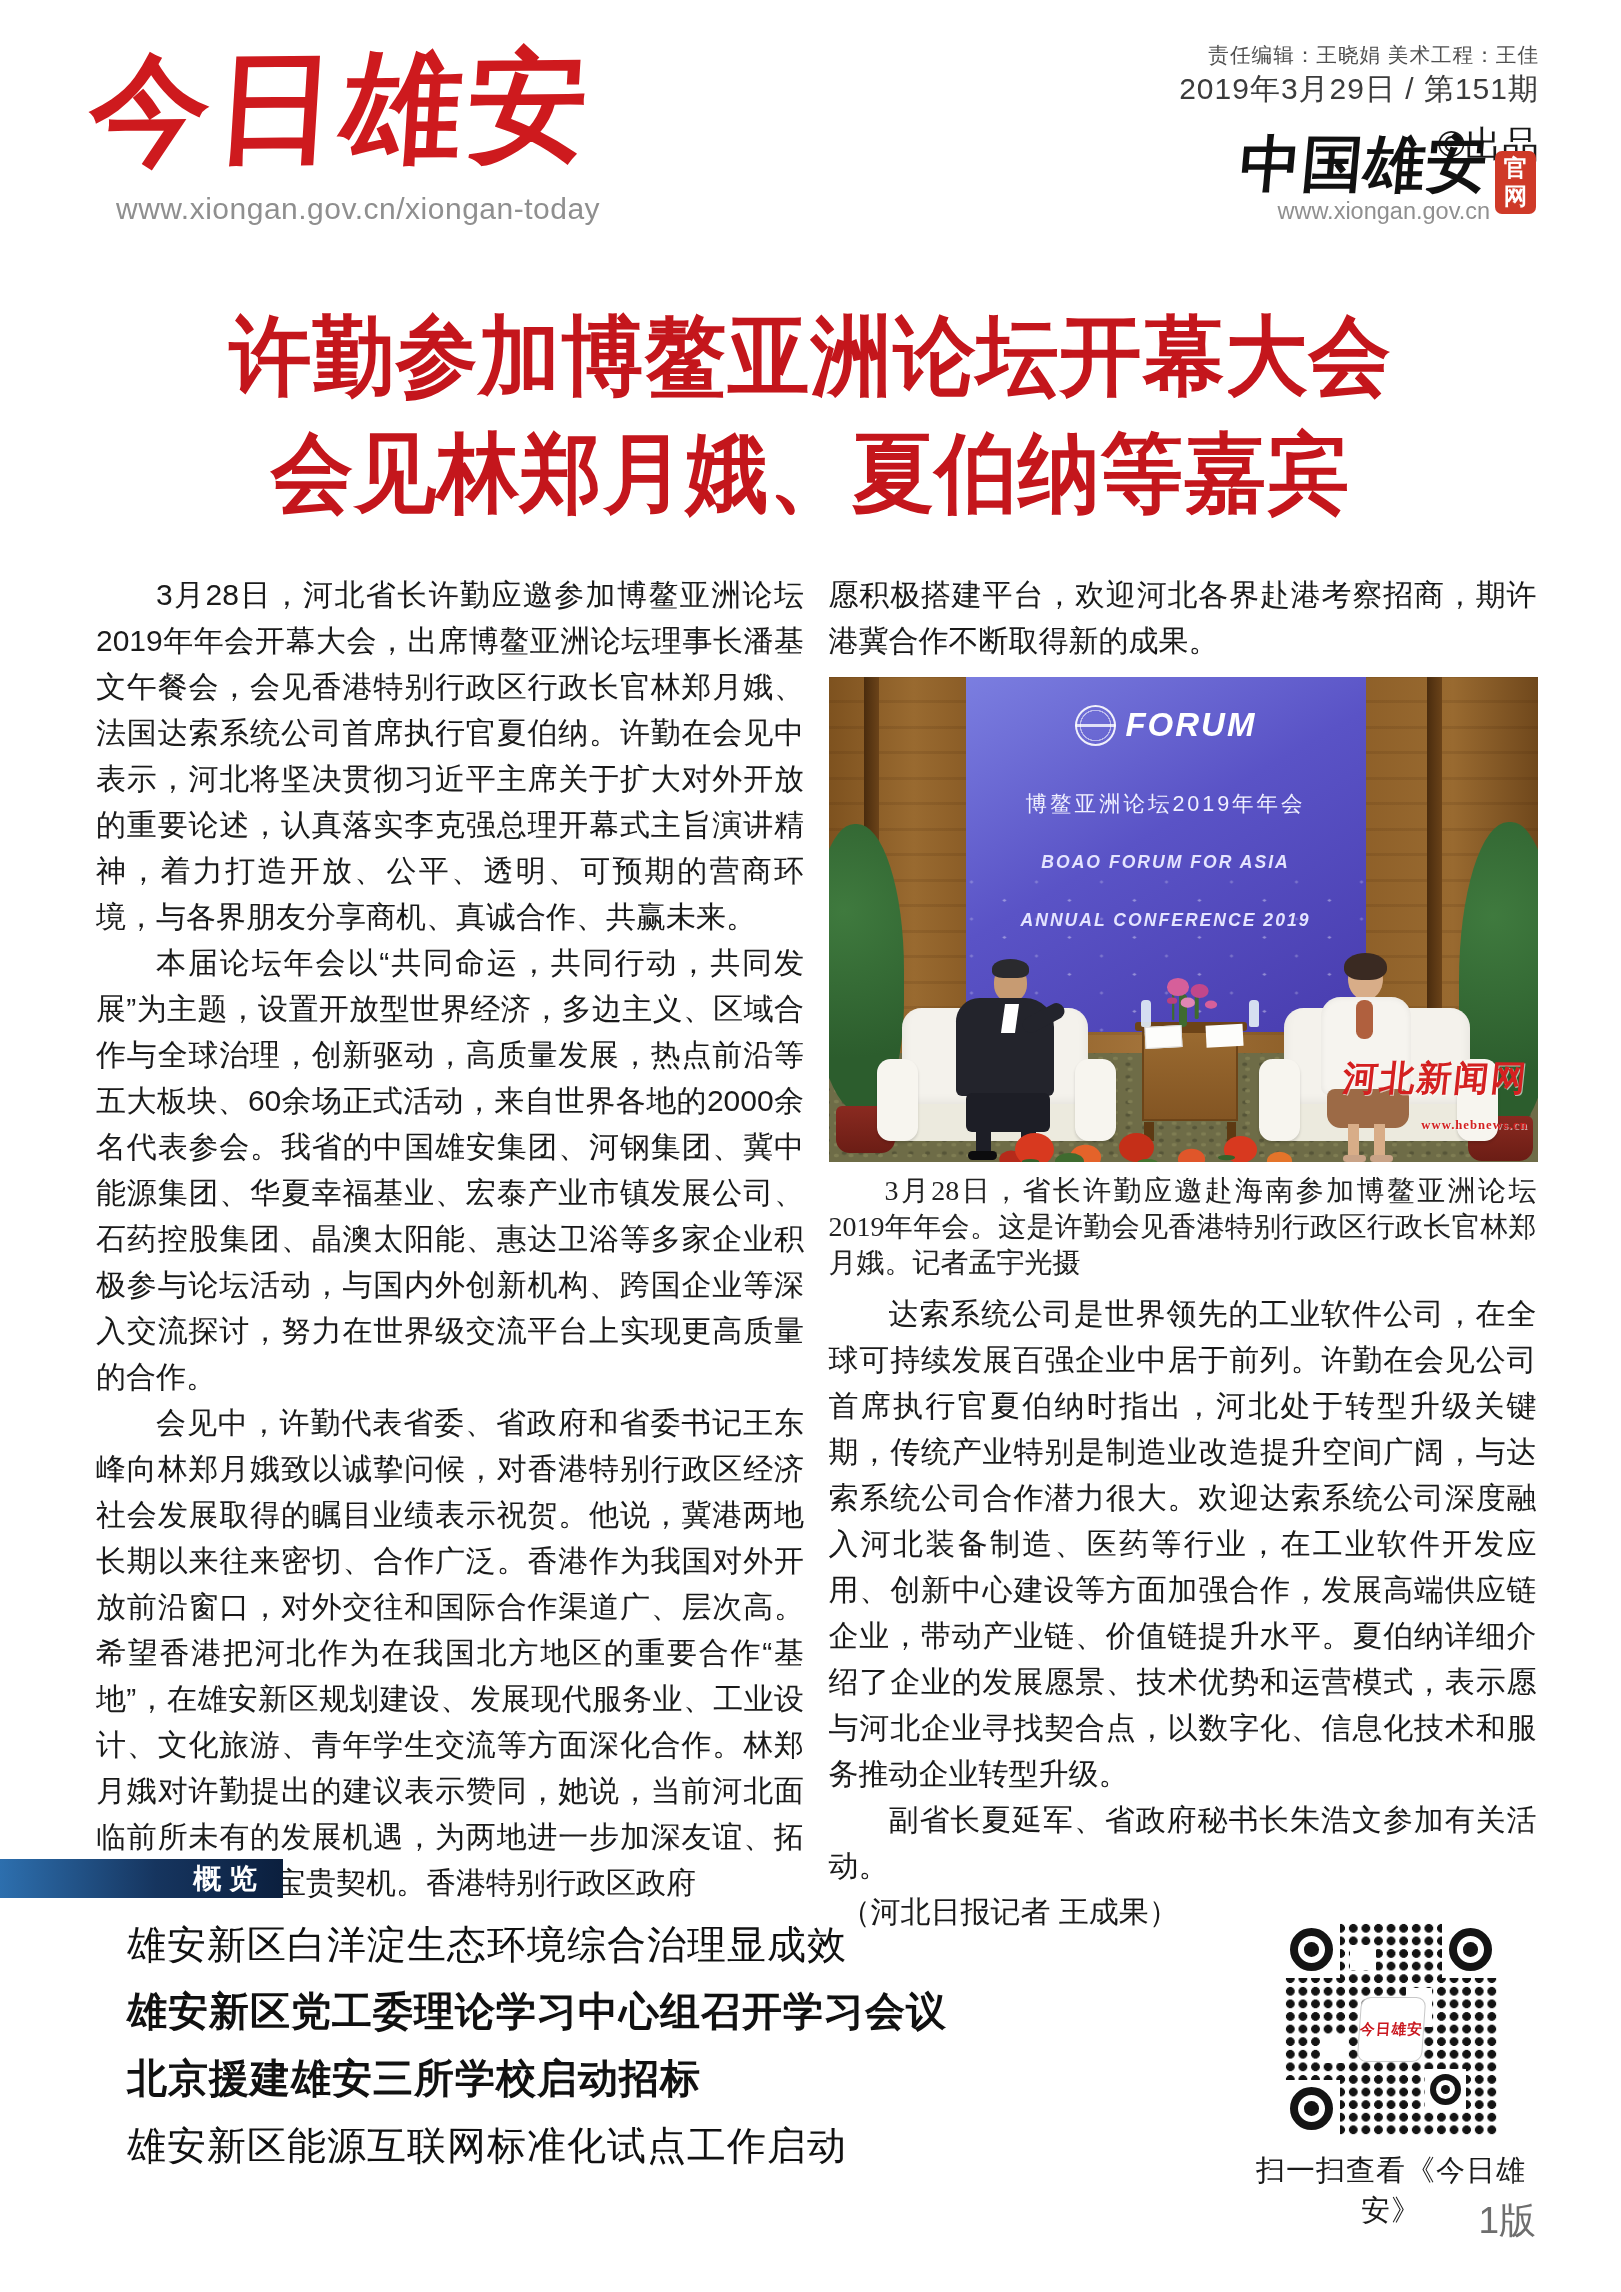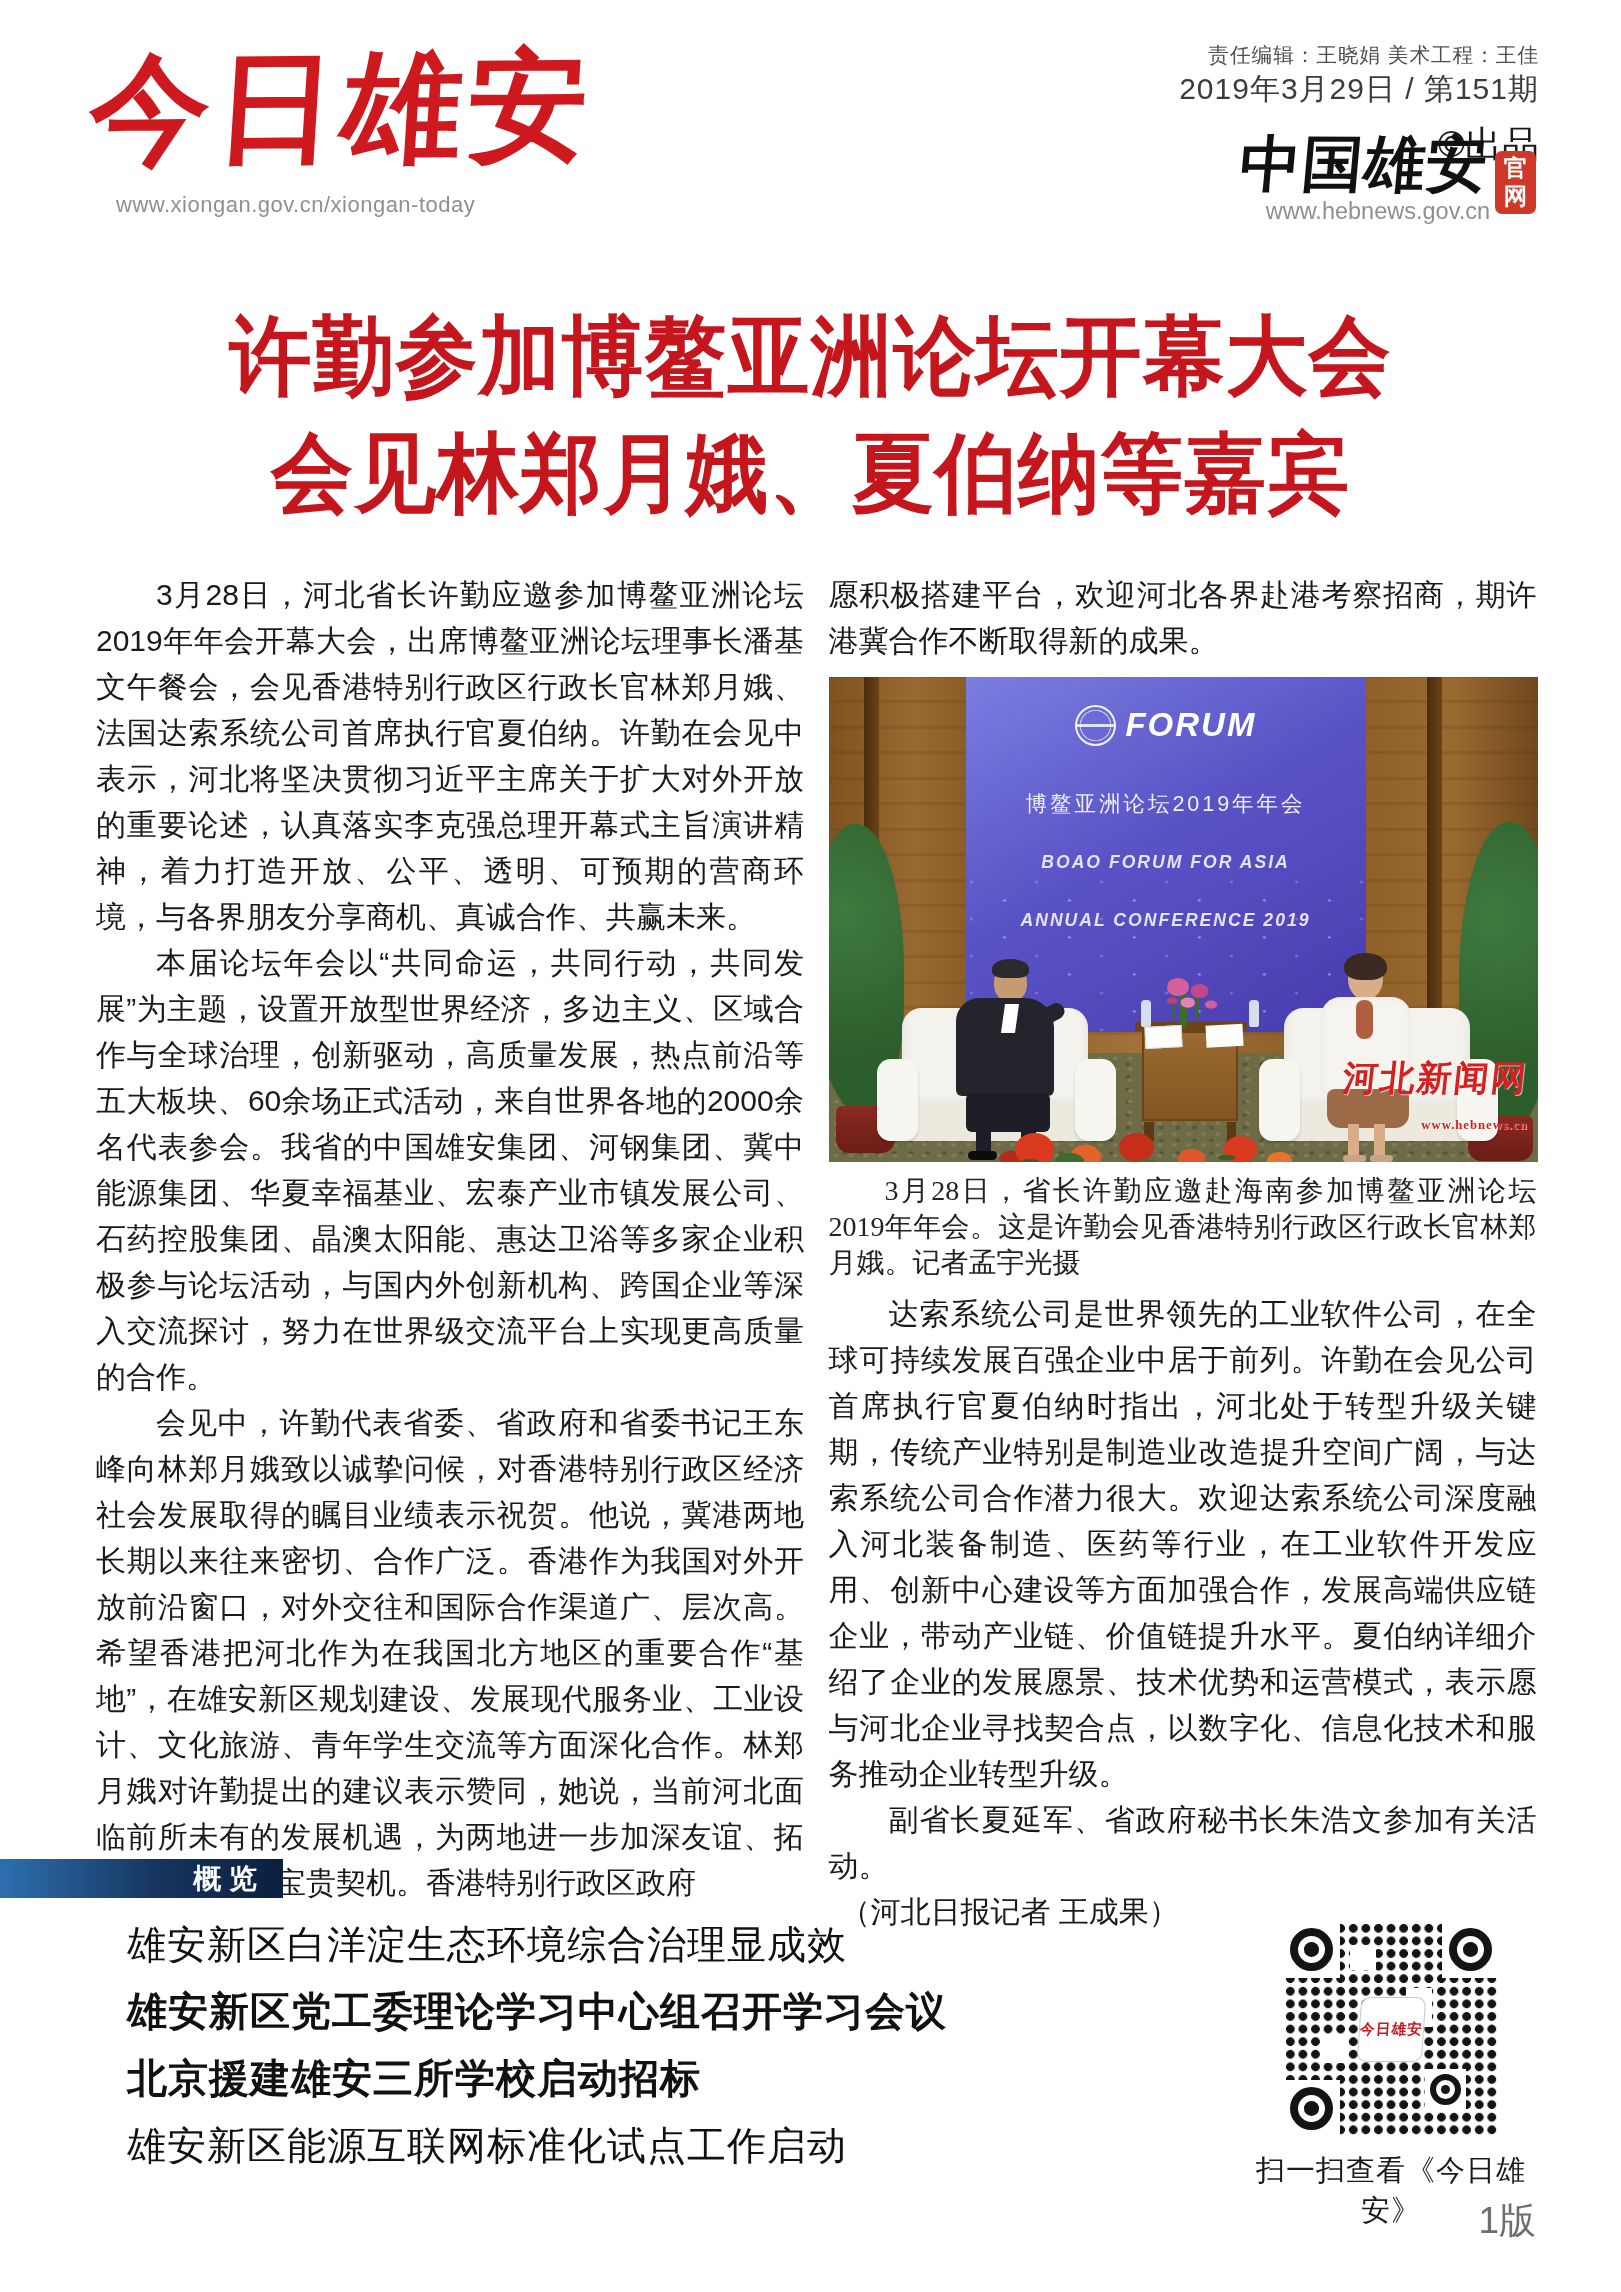--- a/index.html
+++ b/index.html
@@ -3,21 +3,21 @@
 <meta charset="utf-8">
 <style>
   html,body{margin:0;padding:0;background:#e8e8e8;}
   .page{position:relative;width:1621px;height:2293px;background:#ffffff;margin:0 auto;
         font-family:"Liberation Sans","DejaVu Sans",sans-serif;color:#1a1a1a;overflow:hidden;}
 
   
   .logo-cn{position:absolute;left:90px;top:37px;font-size:120px;font-weight:900;color:#ce1a1e;
            font-family:"Liberation Serif","DejaVu Serif",serif;letter-spacing:5.9px;
            transform:skewX(-4deg) rotate(-0.5deg);line-height:1.2;}
-  .logo-url{position:absolute;left:116px;top:192px;font-size:22px;color:#8f8f8f;letter-spacing:0.5px;}
+  .logo-url{position:absolute;left:116px;top:192px;font-size:30px;color:#8f8f8f;letter-spacing:0.5px;}
   .credits{position:absolute;right:82px;top:41px;font-size:20.6px;color:#4f4f4f;letter-spacing:1px;}
   .issue-date{position:absolute;right:82px;top:69px;font-size:30px;color:#3b3b3b;letter-spacing:1px;}
   .produced-by{position:absolute;right:82px;top:120px;font-size:37px;color:#1a1a1a;}
   .producer-logo{position:absolute;right:133px;top:133px;font-size:61px;font-weight:900;color:#111;
            font-family:"Liberation Serif","DejaVu Serif",serif;letter-spacing:1px;
            transform:skewX(-5deg);line-height:1.05;}
   .seal{position:absolute;right:86px;top:152px;width:39px;height:61px;background:#cf3a28;border-radius:5.9px;
         display:flex;flex-direction:column;align-items:center;justify-content:center;
         color:#fff;font-size:23.5px;font-weight:bold;line-height:1.15;box-shadow:0 0 0 1px #cf3a28;}
   .producer-url{position:absolute;right:131px;top:198px;font-size:23.5px;color:#8f8f8f;}
@@ -156,21 +156,21 @@
   <div class="logo-cn">今日雄安</div>
   <div class="logo-url">www.xiongan.gov.cn/xiongan-today</div>
   <div class="credits">责任编辑：王晓娟  美术工程：王佳</div>
   <div class="issue-date">2019年3月29日 / 第151期</div>
   <div class="produced-by">©出品</div>
   <div class="producer-logo">中国雄安</div>
   <div class="seal">
     <span>官</span>
     <span>网</span>
   </div>
-  <div class="producer-url">www.hebnews.gov.cn</div>
+  <div class="producer-url">www.xiongan.gov.cn</div>
 
   <div class="headline">
     <div>许勤参加博鳌亚洲论坛开幕大会</div>
     <div>会见林郑月娥、夏伯纳等嘉宾</div>
   </div>
 
   <div class="columns">
     <div class="col">
       <p>3月28日，河北省长许勤应邀参加博鳌亚洲论坛2019年年会开幕大会，出席博鳌亚洲论坛理事长潘基文午餐会，会见香港特别行政区行政长官林郑月娥、法国达索系统公司首席执行官夏伯纳。许勤在会见中表示，河北将坚决贯彻习近平主席关于扩大对外开放的重要论述，认真落实李克强总理开幕式主旨演讲精神，着力打造开放、公平、透明、可预期的营商环境，与各界朋友分享商机、真诚合作、共赢未来。</p>
       <p>本届论坛年会以“共同命运，共同行动，共同发展”为主题，设置开放型世界经济，多边主义、区域合作与全球治理，创新驱动，高质量发展，热点前沿等五大板块、60余场正式活动，来自世界各地的2000余名代表参会。我省的中国雄安集团、河钢集团、冀中能源集团、华夏幸福基业、宏泰产业市镇发展公司、石药控股集团、晶澳太阳能、惠达卫浴等多家企业积极参与论坛活动，与国内外创新机构、跨国企业等深入交流探讨，努力在世界级交流平台上实现更高质量的合作。</p>

